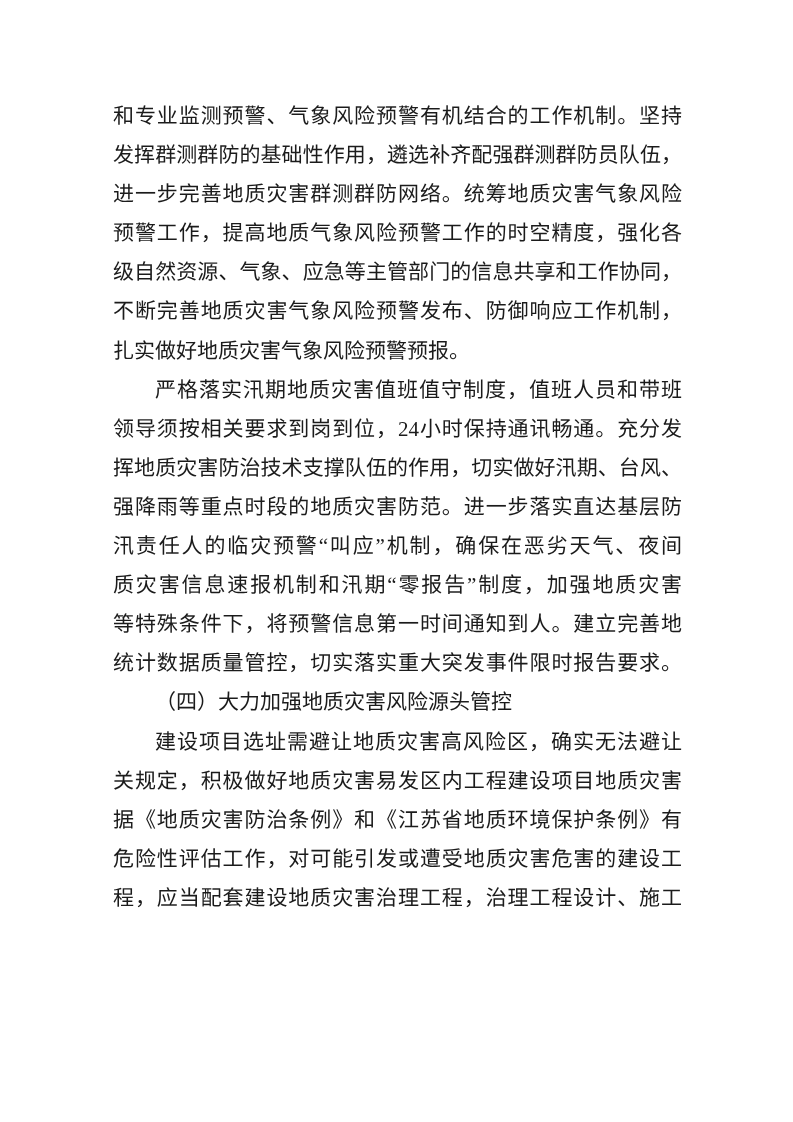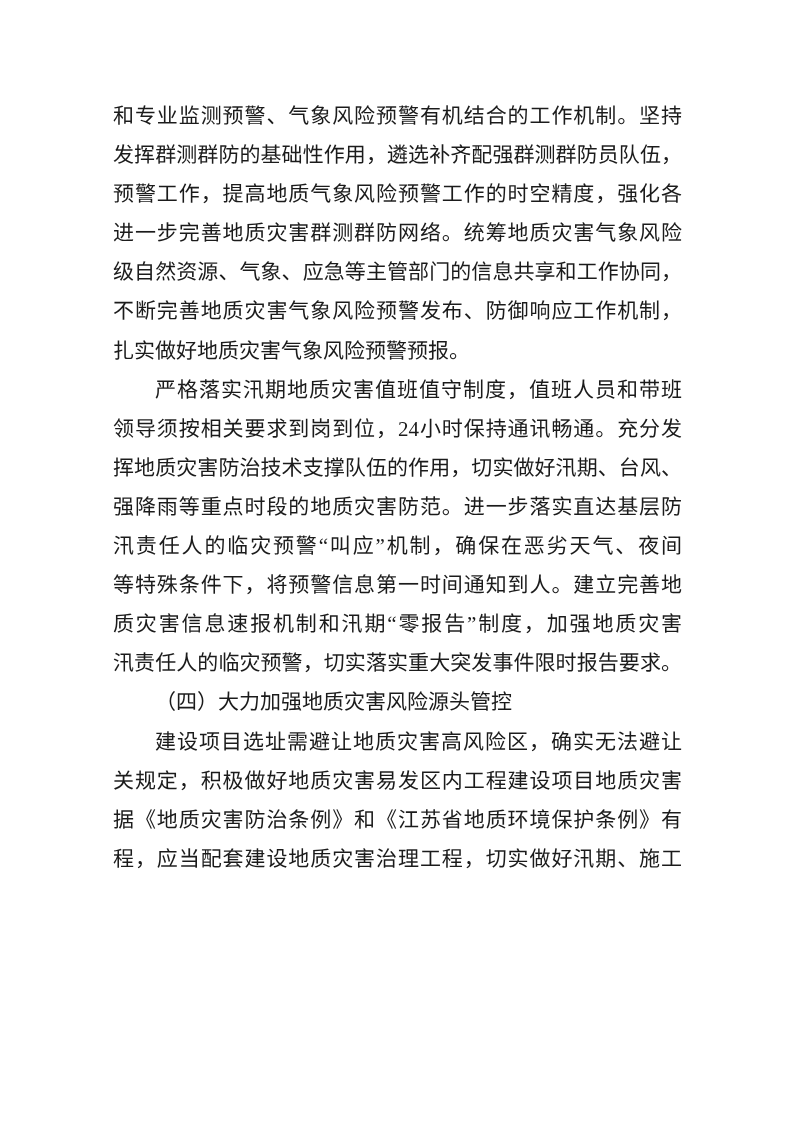--- a/index.html
+++ b/index.html
@@ -38,32 +38,33 @@
     text-indent: 2em;
   }
 </style>
 </head>
 <body>
 
 <div class="page">
   <div class="text-block">
       <div class="line justify">和专业监测预警、气象风险预警有机结合的工作机制。坚持</div>
       <div class="line justify">发挥群测群防的基础性作用，遴选补齐配强群测群防员队伍，</div>
+      <div class="line justify">进一步完善地质灾害群测群防网络。统筹地质灾害气象风险</div>
       <div class="line justify">预警工作，提高地质气象风险预警工作的时空精度，强化各</div>
-      <div class="line justify">进一步完善地质灾害群测群防网络。统筹地质灾害气象风险</div>
       <div class="line justify">级自然资源、气象、应急等主管部门的信息共享和工作协同，</div>
       <div class="line justify">不断完善地质灾害气象风险预警发布、防御响应工作机制，</div>
       <div class="line">扎实做好地质灾害气象风险预警预报。</div>
       <div class="line justify indent">严格落实汛期地质灾害值班值守制度，值班人员和带班</div>
       <div class="line justify">领导须按相关要求到岗到位，24小时保持通讯畅通。充分发</div>
       <div class="line justify">挥地质灾害防治技术支撑队伍的作用，切实做好汛期、台风、</div>
       <div class="line justify">强降雨等重点时段的地质灾害防范。进一步落实直达基层防</div>
       <div class="line justify">汛责任人的临灾预警“叫应”机制，确保在恶劣天气、夜间</div>
+      <div class="line justify">质灾害信息速报机制和汛期“零报告”制度，加强地质灾害</div>
       <div class="line justify">等特殊条件下，将预警信息第一时间通知到人。建立完善地</div>
-      <div class="line justify">质灾害信息速报机制和汛期“零报告”制度，加强地质灾害</div>
-      <div class="line justify">汛责任人的临灾预警，切实落实重大突发事件限时报告要求。</div>
+      <div class="line justify">统计数据质量管控，切实落实重大突发事件限时报告要求。</div>
       <div class="line indent">（四）大力加强地质灾害风险源头管控</div>
       <div class="line justify indent">建设项目选址需避让地质灾害高风险区，确实无法避让</div>
       <div class="line justify">关规定，积极做好地质灾害易发区内工程建设项目地质灾害</div>
       <div class="line justify">据《地质灾害防治条例》和《江苏省地质环境保护条例》有</div>
-      <div class="line justify">程，应当配套建设地质灾害治理工程，切实做好汛期、施工</div>
+      <div class="line justify">危险性评估工作，对可能引发或遭受地质灾害危害的建设工</div>
+      <div class="line justify">程，应当配套建设地质灾害治理工程，治理工程设计、施工</div>
     </div>
 </div>
 
 </body></html>

